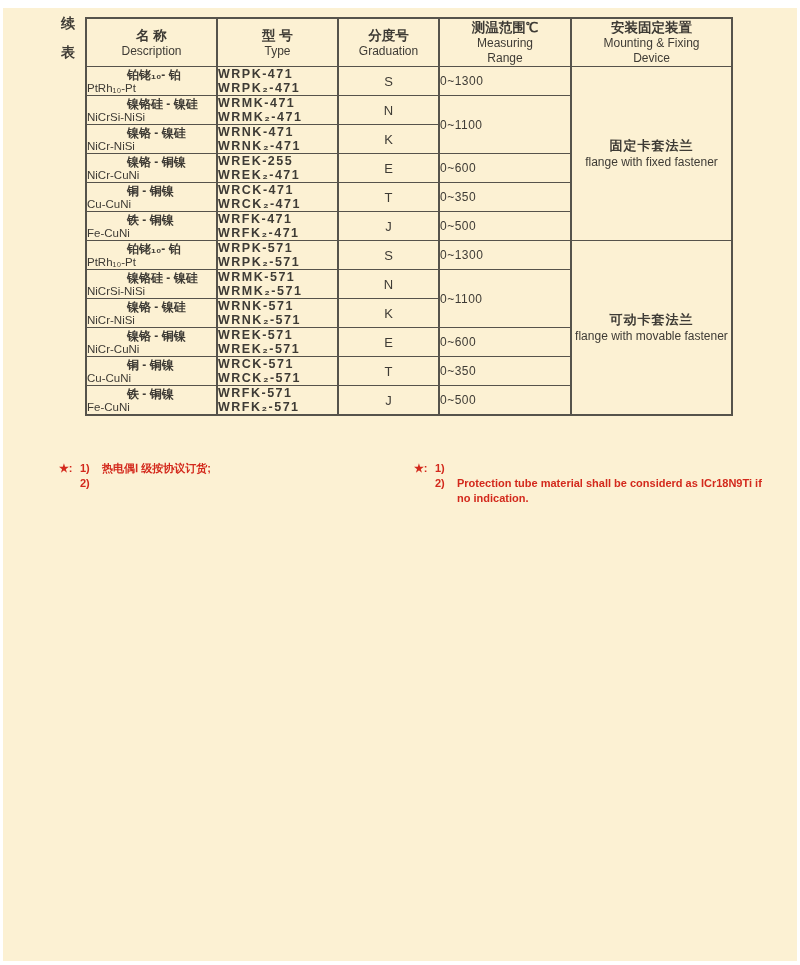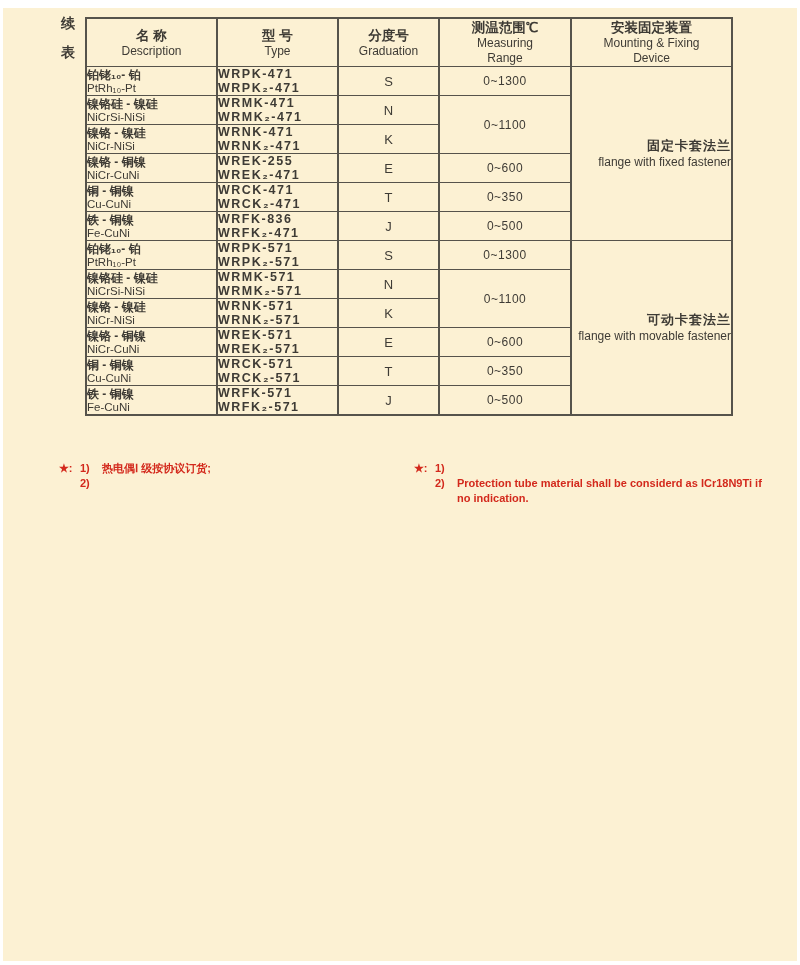--- a/index.html
+++ b/index.html
@@ -30,27 +30,27 @@
     border:1px solid #56534B;
     border-left-width:2px; border-right-width:2px;
     padding:0; vertical-align:middle;
     font-weight:normal;
   }
   tr.hdr { height:48px; }
   tr.row { height:27px; }
   .hzh { font-size:13.5px; font-weight:bold; line-height:17px; text-align:center; }
   .hen { font-size:12px; line-height:15px; text-align:center; }
   td.c-name { text-align:left; padding-left:19px; }
-  .nzh { font-size:12px; font-weight:bold; line-height:14px; }
+  .nzh { font-size:12px; font-weight:bold; line-height:14px;padding-left:40px; }
   .nen { font-size:11.5px; line-height:13px; }
   td.c-type { text-align:left; }
   .tline { font-size:12.5px; font-weight:bold; letter-spacing:1.5px; line-height:14px; }
   td.c-grad { text-align:center; font-size:13px; font-weight:bold; }
-  td.c-range { text-align:center; font-size:12px; font-weight:bold; letter-spacing:0.5px; }
-  td.c-mount { text-align:right; }
+  td.c-range { font-size:12px; font-weight:bold; letter-spacing:0.5px; }
+  td.c-mount { text-align:center; }
   .mzh { font-size:13px; font-weight:bold; letter-spacing:1px; line-height:18px; }
   .men { font-size:12px; line-height:15px; }
   
   .fn {
     position:absolute; top:461px;
     color:#D3291C; font-size:11px; font-weight:bold;
   }
   .fn-left  { left:59px;  width:352px; }
   .fn-right { left:414px; width:352px; }
   .fn-row { display:flex; line-height:15px; }
@@ -164,21 +164,21 @@
     </td>
     <td class="c-grad">T</td>
     <td class="c-range">0~350</td>
   </tr>
   <tr class="row">
     <td class="c-name">
       <div class="nzh">铁 - 铜镍</div>
       <div class="nen">Fe-CuNi</div>
     </td>
     <td class="c-type">
-      <div class="tline">WRFK-836</div>
+      <div class="tline">WRFK-471</div>
       <div class="tline">WRFK₂-471</div>
     </td>
     <td class="c-grad">J</td>
     <td class="c-range">0~500</td>
   </tr>
 
   <tr class="row">
     <td class="c-name">
       <div class="nzh">铂铑₁₀- 铂</div>
       <div class="nen">PtRh₁₀-Pt</div>

